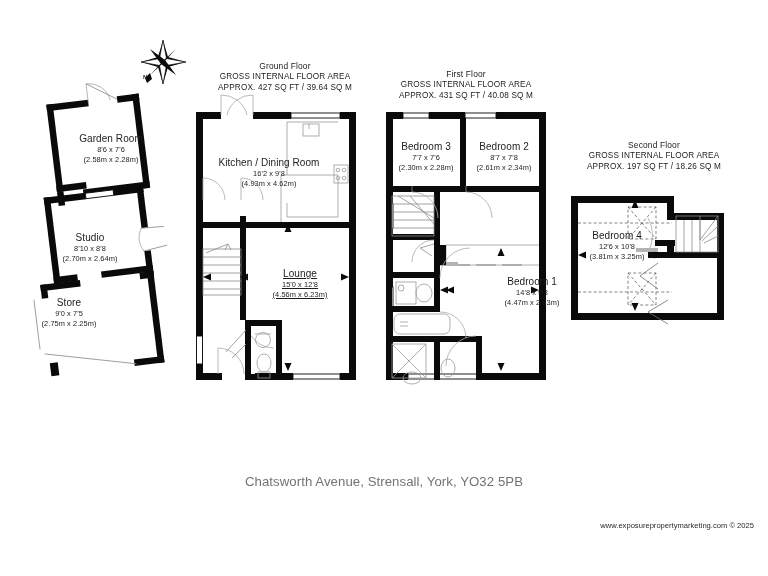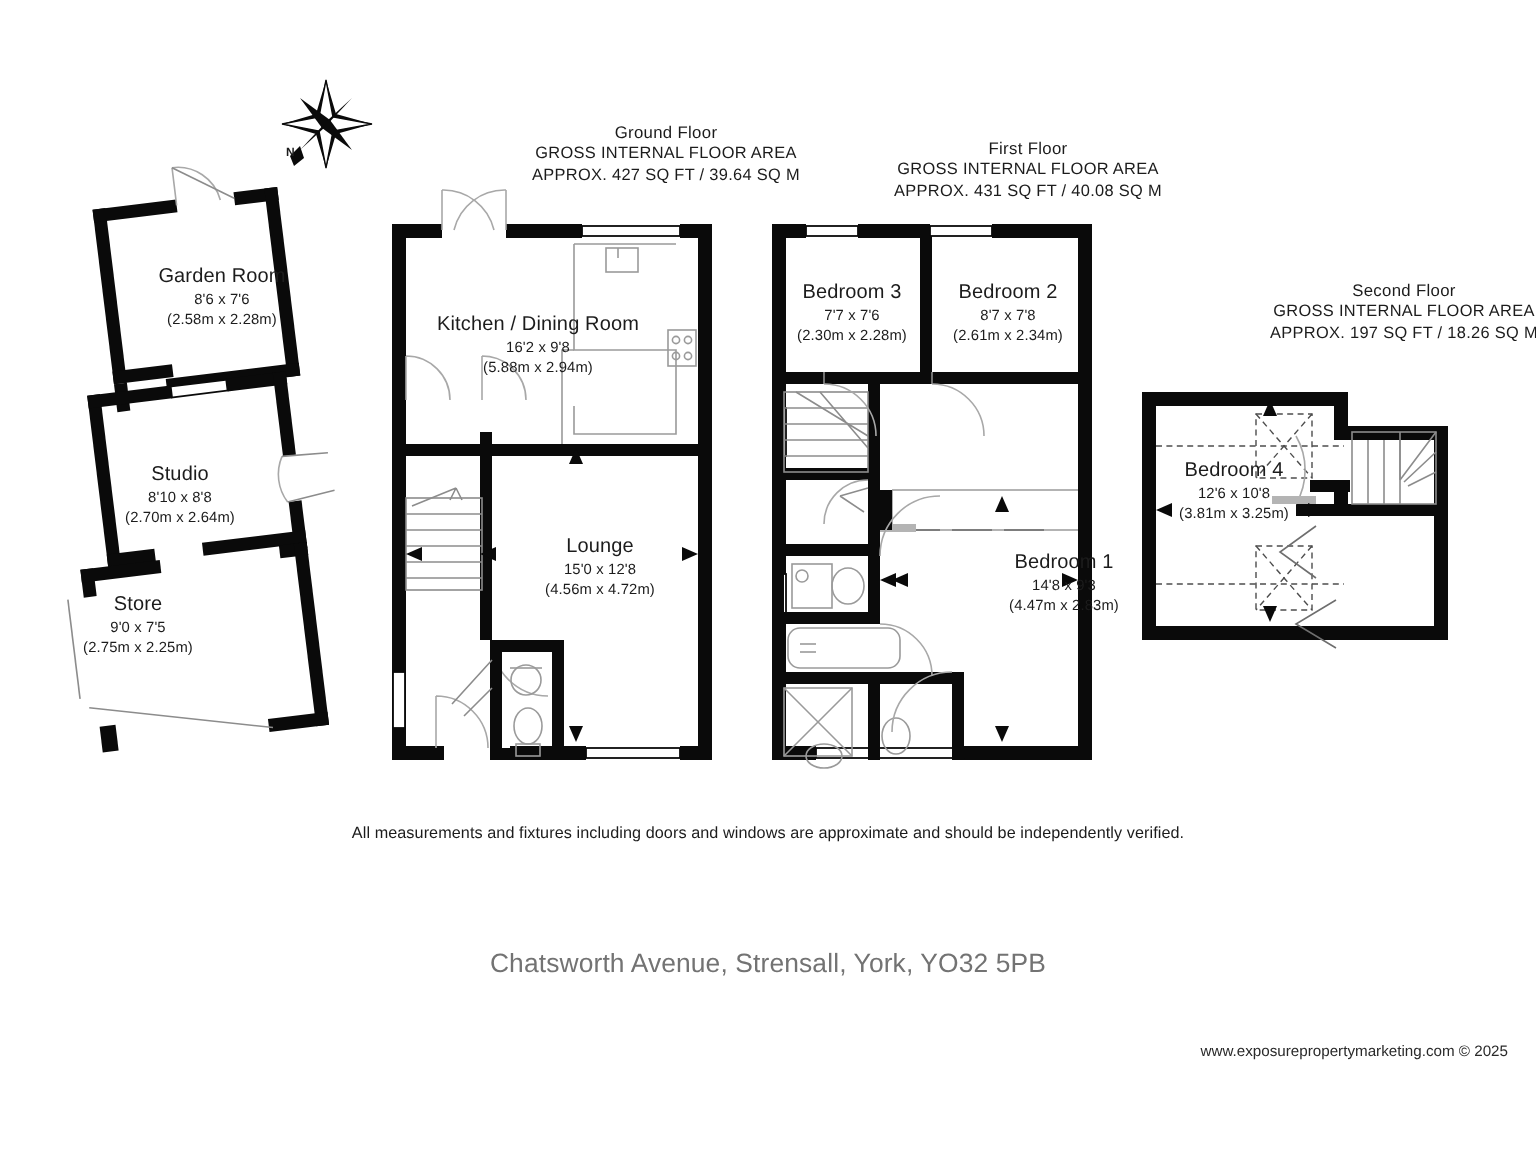--- a/index.html
+++ b/index.html
@@ -46,21 +46,20 @@
     white-space: nowrap;
     font-family: "Liberation Sans", sans-serif;
     color: #1c1c1c;
     line-height: 1.32;
   }
   .ctr { transform: translateX(-50%); text-align: center; }
 
   .floor-head {
     font-size: 8.2px;
     letter-spacing: 0.02em;
-    margin-left: 48px;
   }
   .floor-head .ftitle { font-size: 8.4px; }
 
   .room {
     font-size: 7.4px;
     letter-spacing: 0.01em;
   }
   .room .rname { font-size: 10px; }
 
   .disclaimer {
@@ -386,27 +385,27 @@
 
   <div class="t room ctr" style="left:69px; top:296px;">
     <div class="rname">Store</div>
     <div>9'0 x 7'5</div>
     <div>(2.75m x 2.25m)</div>
   </div>
 
   <div class="t room ctr" style="left:269px; top:156px;">
     <div class="rname">Kitchen / Dining Room</div>
     <div>16'2 x 9'8</div>
-    <div>(5.88m x 2.94m)</div>
-  </div>
-
-  <div class="t room ctr" style="left:300px; top:267px;">
+    <div>(4.93m x 4.62m)</div>
+  </div>
+
+  <div class="t room ctr" style="left:300px; top:267px;text-decoration:underline;">
     <div class="rname">Lounge</div>
     <div>15'0 x 12'8</div>
-    <div>(4.56m x 4.72m)</div>
+    <div>(4.56m x 6.23m)</div>
   </div>
 
   <div class="t room ctr" style="left:426px; top:140px;">
     <div class="rname">Bedroom 3</div>
     <div>7'7 x 7'6</div>
     <div>(2.30m x 2.28m)</div>
   </div>
 
   <div class="t room ctr" style="left:504px; top:140px;">
     <div class="rname">Bedroom 2</div>
@@ -422,20 +421,19 @@
 
   <div class="t room ctr" style="left:617px; top:229px;">
     <div class="rname">Bedroom 4</div>
     <div>12'6 x 10'8</div>
     <div>(3.81m x 3.25m)</div>
   </div>
 
   <div class="t compass-n" style="left:143px; top:74px;">N</div>
 
   <div class="t disclaimer ctr" style="left:384px; top:412px;">
-    <div>All measurements and fixtures including doors and windows are approximate and should be independently verified.</div>
   </div>
 
   <div class="t address ctr" style="left:384px; top:473px;">Chatsworth Avenue, Strensall, York, YO32 5PB</div>
 
   <div class="t footer" style="right:14px; left:auto; top:521px;">www.exposurepropertymarketing.com © 2025</div>
 
 </div>
 
 </body></html>

